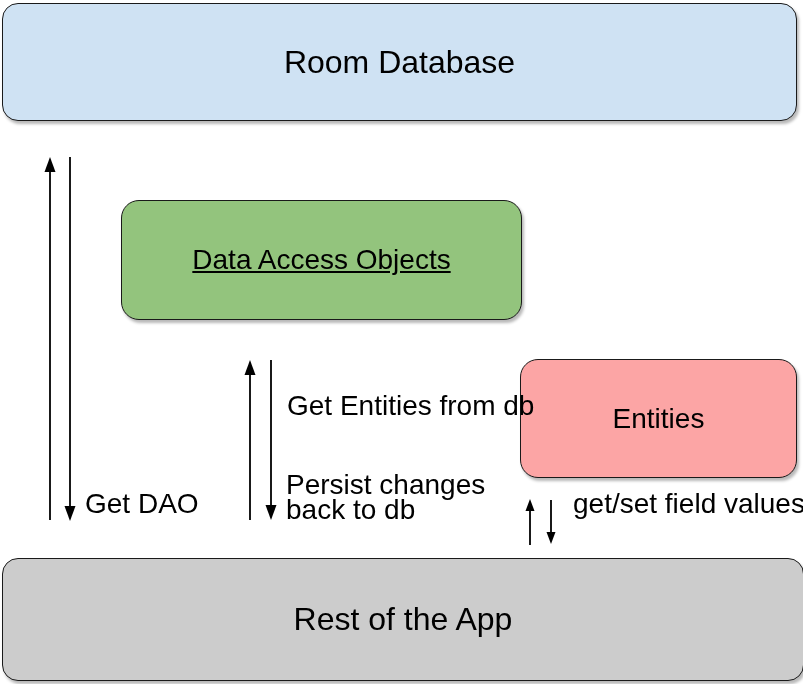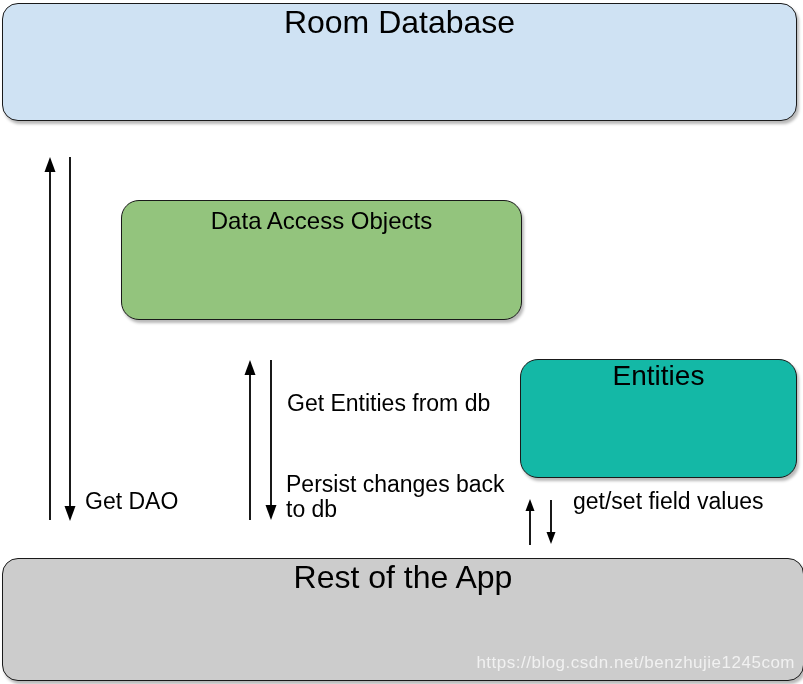--- a/index.html
+++ b/index.html
@@ -15,53 +15,55 @@
     background: #ffffff;
     overflow: hidden;
   }
   .node {
     position: absolute;
     box-sizing: border-box;
     border: 1.6px solid #1a1a1a;
     display: flex;
     flex-direction: column;
     align-items: center;
+    justify-content: center;
     text-align: center;
     color: #000000;
     box-shadow: 2px 3px 3px rgba(0,0,0,0.28);
   }
   .node-room {
     left: 2px; top: 3px;
     width: 795px; height: 118px;
     border-radius: 16px;
     font-size: 32px;
   }
   .node-daos {
     left: 121px; top: 200px;
     width: 401px; height: 120px;
     border-radius: 18px;
-    font-size: 24px;
+    font-size: 28px;
     line-height: 40px;
+    text-decoration: underline;
   }
   .node-entities {
     left: 520px; top: 359px;
     width: 277px; height: 119px;
     border-radius: 18px;
     font-size: 28px;
   }
   .node-rest {
     left: 2px; top: 558px;
     width: 802px; height: 123px;
     border-radius: 16px;
     font-size: 32px;
   }
   .edge-label {
     position: absolute;
     color: #000000;
-    font-size: 23px;
+    font-size: 28px;
     white-space: nowrap;
   }
   .edge-label.wrap {
     white-space: normal;
     line-height: 25px;
     margin-top: 26px;
   }
   #label-get-dao        { left: 85px;  top: 488px; text-align: center; }
   #label-get-entities   { left: 287px; top: 390px; }
   #label-persist        { left: 286px; top: 446px; width: 232px; }
@@ -86,21 +88,21 @@
 <div id="canvas">
 
   <div class="node node-room" id="node-room" style="background: rgb(207, 226, 243);">
     <span>Room Database</span>
   </div>
 
   <div class="node node-daos" id="node-daos" style="background: rgb(147, 196, 125);">
     <span>Data Access Objects</span>
   </div>
 
-  <div class="node node-entities" id="node-entities" style="background: #14b8a6;">
+  <div class="node node-entities" id="node-entities" style="background: #fca5a5;">
     <span>Entities</span>
   </div>
 
   <div class="node node-rest" id="node-rest" style="background: rgb(204, 204, 204);">
     <span>Rest of the App</span>
   </div>
 
   <svg class="arrows" width="803" height="684" viewBox="0 0 803 684" aria-hidden="true">
 
     <g>
@@ -132,15 +134,14 @@
   </svg>
 
   <div class="edge-label" id="label-get-dao">Get DAO</div>
 
   <div class="edge-label" id="label-get-entities">Get Entities from db</div>
 
   <div class="edge-label wrap" id="label-persist">Persist changes back to db</div>
 
   <div class="edge-label" id="label-getset">get/set field values</div>
 
-  <div class="watermark">https://blog.csdn.net/benzhujie1245com</div>
 
 </div>
 
 </body></html>

